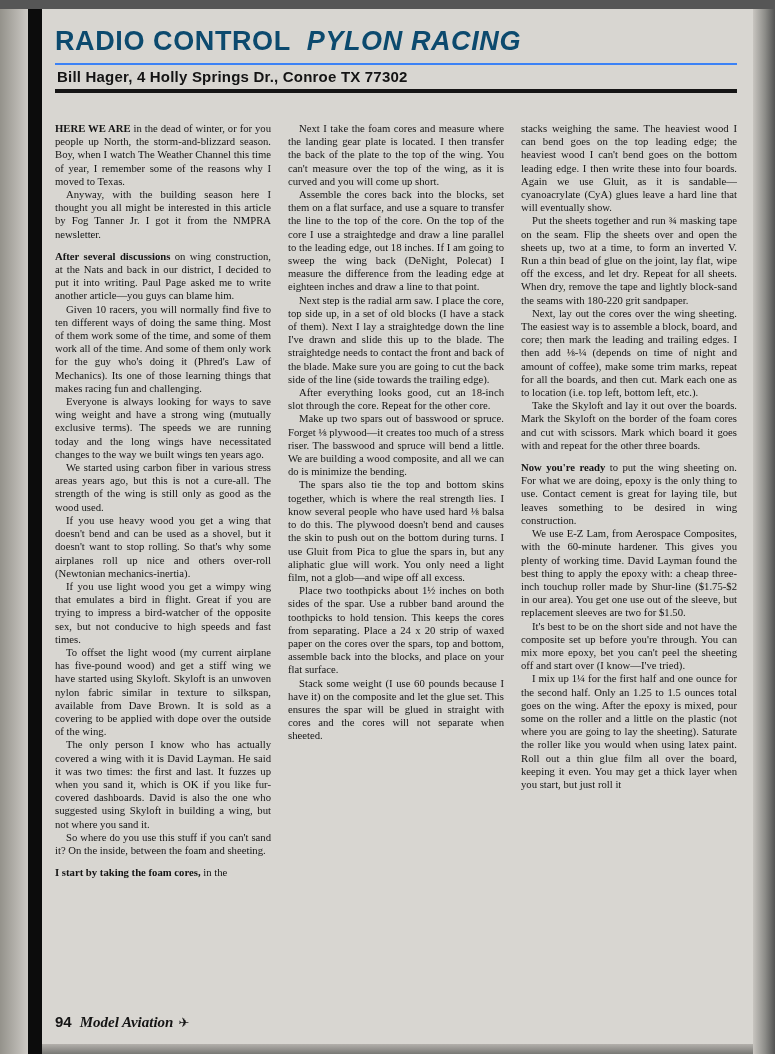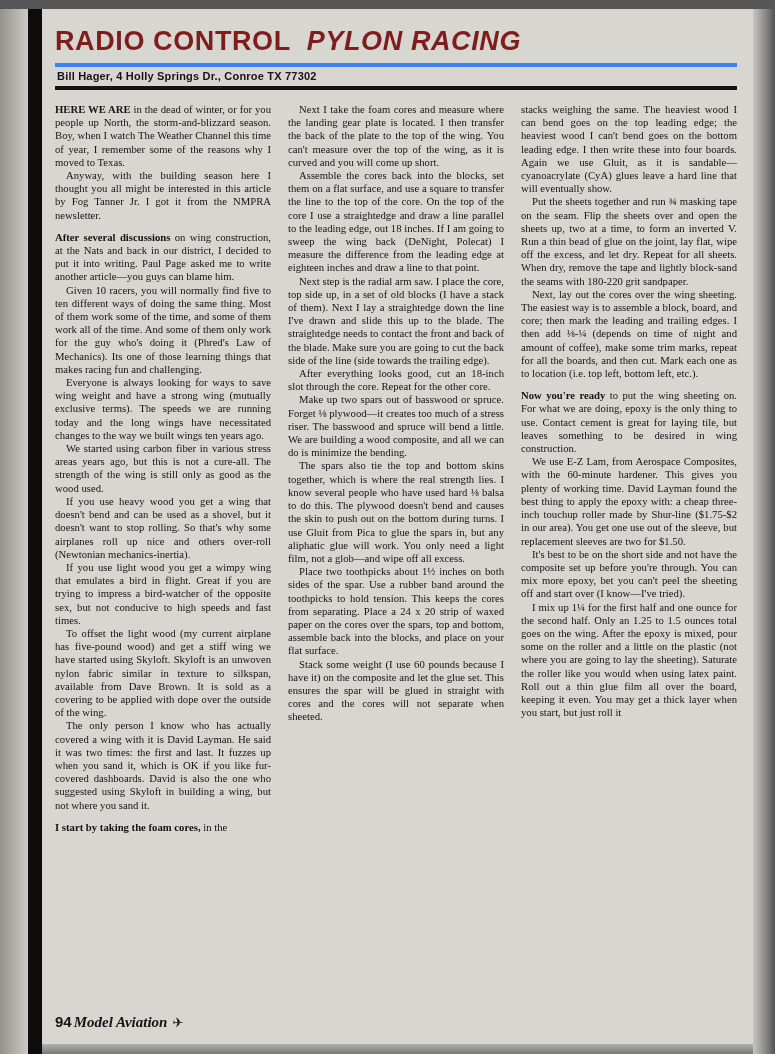--- a/index.html
+++ b/index.html
@@ -30,38 +30,38 @@
     left: 55px;
     top: 26px;
     width: 682px;
     color: #141414;
   }
   .title {
     font-family: "Liberation Sans", sans-serif;
     font-weight: bold;
     font-size: 27px;
     letter-spacing: 0.6px;
-    color: #7f1d1d;
+    color: #0c4a6e;
     margin: 0 0 6px 0;
     white-space: nowrap;
   }
   .title .accent { font-style: italic; margin-left: 16px; }
   .byline-bar {
-    border-top: 4px solid #3b82f6;
+    border-top: 2px solid #3b82f6;
     border-bottom: 4px solid #151515;
     padding: 3px 0 4px 2px;
     font-family: "Liberation Sans", sans-serif;
     font-weight: bold;
-    font-size: 11px;
+    font-size: 15px;
     letter-spacing: 0.2px;
   }
   .columns {
     display: flex;
     gap: 17px;
-    margin-top: 13px;
+    margin-top: 29px;
   }
   .col {
     width: 216px;
     font-size: 10.7px;
     line-height: 13.2px;
     text-align: justify;
   }
   .col p { margin: 0; }
   .col p.indent { text-indent: 11px; }
   .col p.space { margin-top: 9px; }
@@ -71,21 +71,21 @@
     position: absolute;
     left: 55px;
     top: 1013px;
     font-size: 15px;
     color: #141414;
     white-space: nowrap;
   }
   .footer .pg {
     font-family: "Liberation Sans", sans-serif;
     font-weight: bold;
-    margin-right: 2px;
+    margin-right: 8px;
   }
   .footer .mag {
     font-family: "Liberation Serif", serif;
     font-style: italic;
     font-weight: bold;
   }
   .footer .plane {
     font-family: "DejaVu Sans", sans-serif;
     font-size: 13px;
     margin-left: 5px;
@@ -113,36 +113,38 @@
           <p><b>HERE WE ARE</b> in the dead of winter, or for you people up North, the storm-and-blizzard season. Boy, when I watch The Weather Channel this time of year, I remember some of the reasons why I moved to Texas.</p>
           <p class="indent">Anyway, with the building season here I thought you all might be interested in this article by Fog Tanner Jr. I got it from the NMPRA newsletter.</p>
           <p class="space"><b>After several discussions</b> on wing construction, at the Nats and back in our district, I decided to put it into writing. Paul Page asked me to write another article—you guys can blame him.</p>
           <p class="indent">Given 10 racers, you will normally find five to ten different ways of doing the same thing. Most of them work some of the time, and some of them work all of the time. And some of them only work for the guy who's doing it (Phred's Law of Mechanics). Its one of those learning things that makes racing fun and challenging.</p>
           <p class="indent">Everyone is always looking for ways to save wing weight and have a strong wing (mutually exclusive terms). The speeds we are running today and the long wings have necessitated changes to the way we built wings ten years ago.</p>
           <p class="indent">We started using carbon fiber in various stress areas years ago, but this is not a cure-all. The strength of the wing is still only as good as the wood used.</p>
           <p class="indent">If you use heavy wood you get a wing that doesn't bend and can be used as a shovel, but it doesn't want to stop rolling. So that's why some airplanes roll up nice and others over-roll (Newtonian mechanics-inertia).</p>
           <p class="indent">If you use light wood you get a wimpy wing that emulates a bird in flight. Great if you are trying to impress a bird-watcher of the opposite sex, but not conducive to high speeds and fast times.</p>
           <p class="indent">To offset the light wood (my current airplane has five-pound wood) and get a stiff wing we have started using Skyloft. Skyloft is an unwoven nylon fabric similar in texture to silkspan, available from Dave Brown. It is sold as a covering to be applied with dope over the outside of the wing.</p>
           <p class="indent">The only person I know who has actually covered a wing with it is David Layman. He said it was two times: the first and last. It fuzzes up when you sand it, which is OK if you like fur-covered dashboards. David is also the one who suggested using Skyloft in building a wing, but not where you sand it.</p>
+          <p class="indent">So where do you use this stuff if you can't sand it? On the inside, between the foam and sheeting.</p>
           <p class="space"><b>I start by taking the foam cores,</b> in the</p>
         </div>
       <div class="col" id="col-1">
           <p class="indent">Next I take the foam cores and measure where the landing gear plate is located. I then transfer the back of the plate to the top of the wing. You can't measure over the top of the wing, as it is curved and you will come up short.</p>
           <p class="indent">Assemble the cores back into the blocks, set them on a flat surface, and use a square to transfer the line to the top of the core. On the top of the core I use a straightedge and draw a line parallel to the leading edge, out 18 inches. If I am going to sweep the wing back (DeNight, Polecat) I measure the difference from the leading edge at eighteen inches and draw a line to that point.</p>
           <p class="indent">Next step is the radial arm saw. I place the core, top side up, in a set of old blocks (I have a stack of them). Next I lay a straightedge down the line I've drawn and slide this up to the blade. The straightedge needs to contact the front and back of the blade. Make sure you are going to cut the back side of the line (side towards the trailing edge).</p>
           <p class="indent">After everything looks good, cut an 18-inch slot through the core. Repeat for the other core.</p>
           <p class="indent">Make up two spars out of basswood or spruce. Forget ⅛ plywood—it creates too much of a stress riser. The basswood and spruce will bend a little. We are building a wood composite, and all we can do is minimize the bending.</p>
           <p class="indent">The spars also tie the top and bottom skins together, which is where the real strength lies. I know several people who have used hard ⅛ balsa to do this. The plywood doesn't bend and causes the skin to push out on the bottom during turns. I use Gluit from Pica to glue the spars in, but any aliphatic glue will work. You only need a light film, not a glob—and wipe off all excess.</p>
           <p class="indent">Place two toothpicks about 1½ inches on both sides of the spar. Use a rubber band around the toothpicks to hold tension. This keeps the cores from separating. Place a 24 x 20 strip of waxed paper on the cores over the spars, top and bottom, assemble back into the blocks, and place on your flat surface.</p>
           <p class="indent">Stack some weight (I use 60 pounds because I have it) on the composite and let the glue set. This ensures the spar will be glued in straight with cores and the cores will not separate when sheeted.</p>
         </div>
       <div class="col" id="col-2">
           <p>stacks weighing the same. The heaviest wood I can bend goes on the top leading edge; the heaviest wood I can't bend goes on the bottom leading edge. I then write these into four boards. Again we use Gluit, as it is sandable—cyanoacrylate (CyA) glues leave a hard line that will eventually show.</p>
           <p class="indent">Put the sheets together and run ¾ masking tape on the seam. Flip the sheets over and open the sheets up, two at a time, to form an inverted V. Run a thin bead of glue on the joint, lay flat, wipe off the excess, and let dry. Repeat for all sheets. When dry, remove the tape and lightly block-sand the seams with 180-220 grit sandpaper.</p>
           <p class="indent">Next, lay out the cores over the wing sheeting. The easiest way is to assemble a block, board, and core; then mark the leading and trailing edges. I then add ⅛-¼ (depends on time of night and amount of coffee), make some trim marks, repeat for all the boards, and then cut. Mark each one as to location (i.e. top left, bottom left, etc.).</p>
+          <p class="indent">Take the Skyloft and lay it out over the boards. Mark the Skyloft on the border of the foam cores and cut with scissors. Mark which board it goes with and repeat for the other three boards.</p>
           <p class="space"><b>Now you're ready</b> to put the wing sheeting on. For what we are doing, epoxy is the only thing to use. Contact cement is great for laying tile, but leaves something to be desired in wing construction.</p>
           <p class="indent">We use E-Z Lam, from Aerospace Composites, with the 60-minute hardener. This gives you plenty of working time. David Layman found the best thing to apply the epoxy with: a cheap three-inch touchup roller made by Shur-line ($1.75-$2 in our area). You get one use out of the sleeve, but replacement sleeves are two for $1.50.</p>
           <p class="indent">It's best to be on the short side and not have the composite set up before you're through. You can mix more epoxy, bet you can't peel the sheeting off and start over (I know—I've tried).</p>
           <p class="indent">I mix up 1¼ for the first half and one ounce for the second half. Only an 1.25 to 1.5 ounces total goes on the wing. After the epoxy is mixed, pour some on the roller and a little on the plastic (not where you are going to lay the sheeting). Saturate the roller like you would when using latex paint. Roll out a thin glue film all over the board, keeping it even. You may get a thick layer when you start, but just roll it</p>
         </div>
     </div>
   </div>
 
   <div class="footer">
     <span class="pg">94</span><span class="mag">Model Aviation</span><span class="plane">✈</span>

